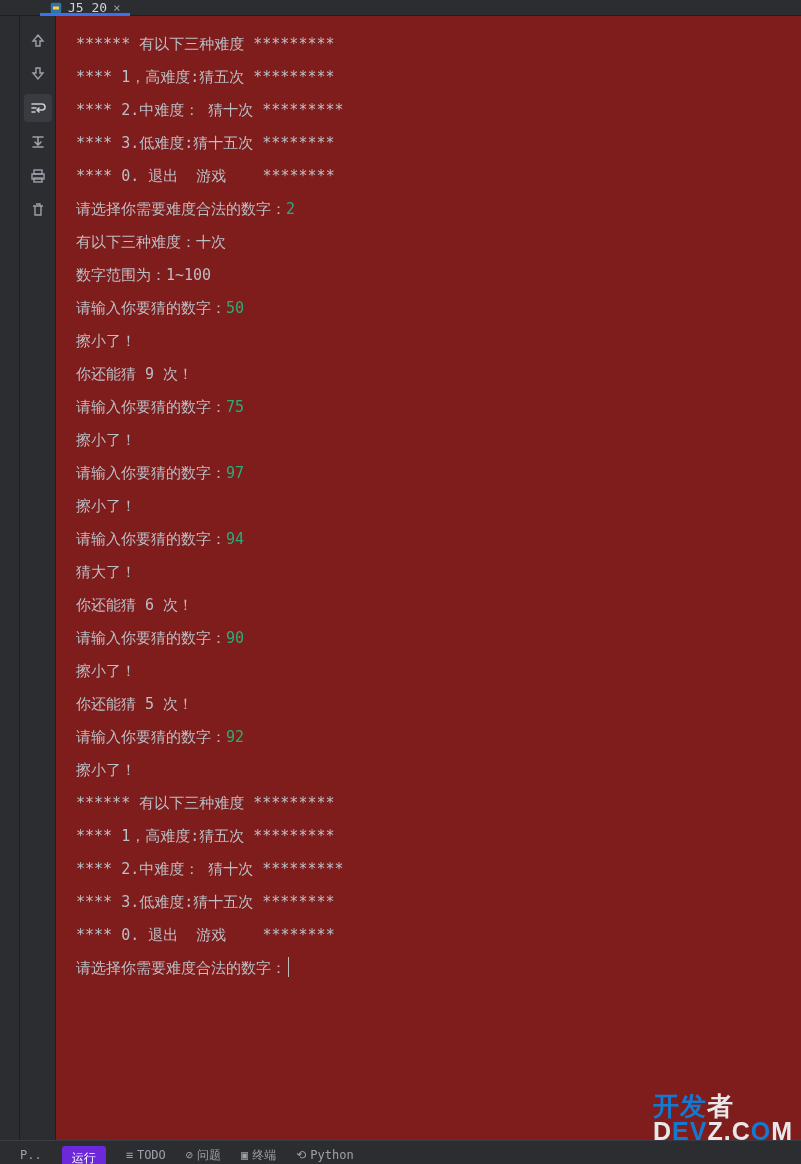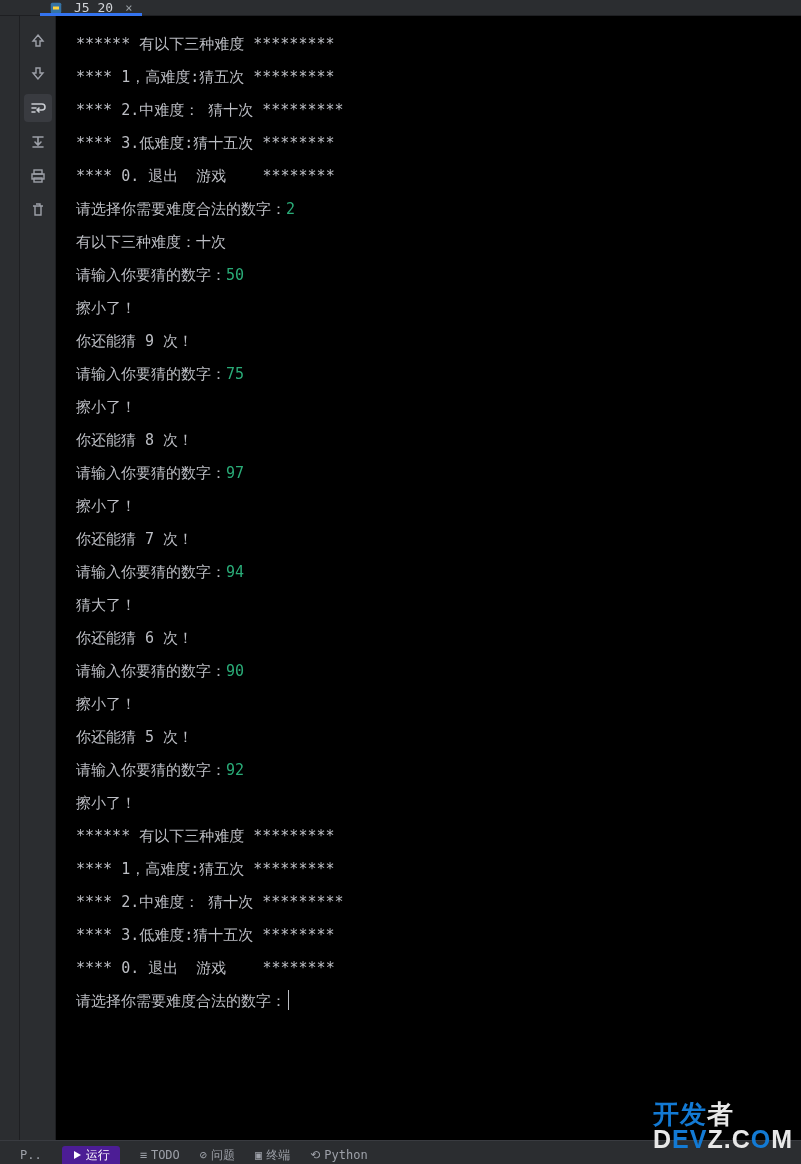--- a/index.html
+++ b/index.html
@@ -16,21 +16,21 @@
     height: 16px;
     background: #2b2d30;
     border-bottom: 1px solid #1e1f22;
     display: flex;
     align-items: center;
     padding-left: 40px;
   }
   .tab {
     display: flex;
     align-items: center;
-    gap: 12px;
+    gap: 6px;
     height: 100%;
     padding: 0 10px;
     position: relative;
     color: #d0d2d6;
     font-size: 13px;
   }
   .tab.active::after {
     content: "";
     position: absolute;
     left: 0; right: 0; bottom: -1px;
@@ -64,21 +64,21 @@
     width: 28px; height: 28px;
     display: flex; align-items: center; justify-content: center;
     border-radius: 4px;
     color: #9da0a8;
   }
   .tool-btn.active { background: #393b40; color: #c9ccd1; }
   .tool-btn svg { display:block; }
 
   .console {
     flex: 1;
-    background: #000000;
+    background: #7f1d1d;
     padding: 12px 0 8px 20px;
     overflow: hidden;
     position: relative;
   }
   .line {
     line-height: 33px;
     white-space: pre;
     font-family: "Consolas","Menlo","Microsoft YaHei","SimSun",monospace;
     letter-spacing: 0;
   }
@@ -98,26 +98,26 @@
     border-top: 1px solid #393b40;
     display: flex;
     align-items: flex-end;
     padding-left: 20px;
     gap: 20px;
     color: #9da0a8;
     font-size: 12px;
     overflow: hidden;
   }
   .bottom-item { display:flex; align-items:center; gap:4px; height: 18px; }
-  .bottom-item.run { background:#4c1d95; color:#fff; padding:0 10px; border-radius:3px 3px 0 0; height:18px;}
+  .bottom-item.run { background:#6d28d9; color:#fff; padding:0 10px; border-radius:3px 3px 0 0; height:18px;flex-direction:column;}
 
   
   .watermark {
     position: absolute;
-    right: 8px; bottom: 12px;
+    right: 8px; bottom: 20px;
     font-family: "Arial Black", Arial, sans-serif;
     font-weight: 900;
     line-height: 1;
     pointer-events: none;
     text-align: left;
   }
   .watermark .l1 { color:#137ad4; font-size:26px; letter-spacing:1px; }
   .watermark .l2 { color:#137ad4; font-size:25px; letter-spacing:1px; }
   .watermark .l1 span.white, .watermark .l2 span.white { color:#e8e8e8; }
 </style>
@@ -176,29 +176,28 @@
   </div>
 
   <div class="console" id="console">
       <div class="line"><span>****** 有以下三种难度 *********</span></div>
       <div class="line"><span>**** 1，高难度:猜五次 *********</span></div>
       <div class="line"><span>**** 2.中难度： 猜十次 *********</span></div>
       <div class="line"><span>**** 3.低难度:猜十五次 ********</span></div>
       <div class="line"><span>**** 0. 退出  游戏    ********</span></div>
       <div class="line"><span>请选择你需要难度合法的数字：</span><span class="num">2</span></div>
       <div class="line"><span>有以下三种难度：十次</span></div>
+      <div class="line"><span>数字范围为：1~100</span></div>
       <div class="line"><span>请输入你要猜的数字：</span><span class="num">50</span></div>
       <div class="line"><span>擦小了！</span></div>
       <div class="line"><span>你还能猜 9 次！</span></div>
       <div class="line"><span>请输入你要猜的数字：</span><span class="num">75</span></div>
       <div class="line"><span>擦小了！</span></div>
-      <div class="line"><span>你还能猜 8 次！</span></div>
       <div class="line"><span>请输入你要猜的数字：</span><span class="num">97</span></div>
       <div class="line"><span>擦小了！</span></div>
-      <div class="line"><span>你还能猜 7 次！</span></div>
       <div class="line"><span>请输入你要猜的数字：</span><span class="num">94</span></div>
       <div class="line"><span>猜大了！</span></div>
       <div class="line"><span>你还能猜 6 次！</span></div>
       <div class="line"><span>请输入你要猜的数字：</span><span class="num">90</span></div>
       <div class="line"><span>擦小了！</span></div>
       <div class="line"><span>你还能猜 5 次！</span></div>
       <div class="line"><span>请输入你要猜的数字：</span><span class="num">92</span></div>
       <div class="line"><span>擦小了！</span></div>
       <div class="line"><span>****** 有以下三种难度 *********</span></div>
       <div class="line"><span>**** 1，高难度:猜五次 *********</span></div>

